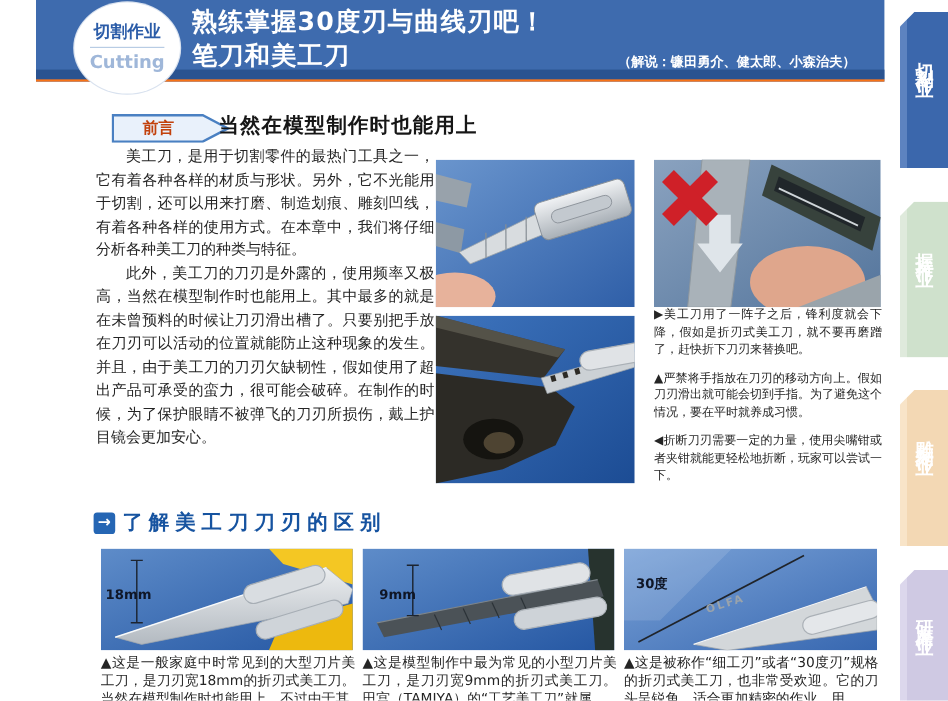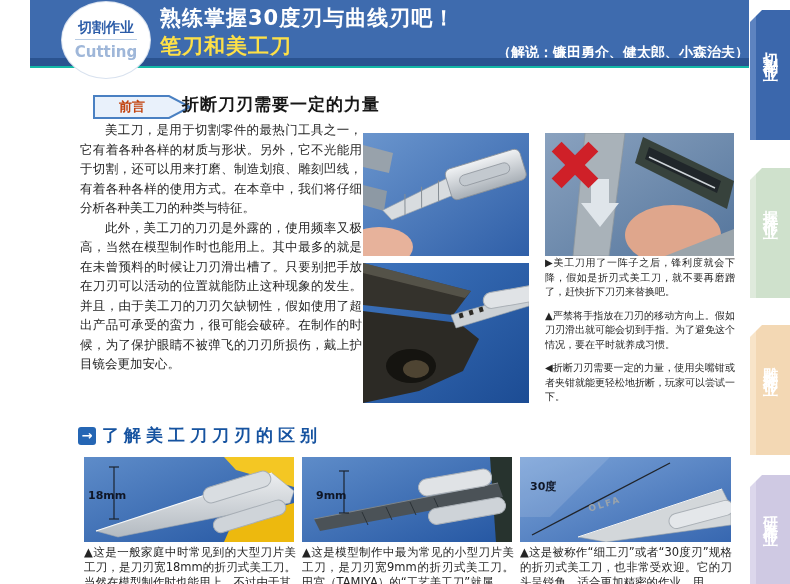--- a/index.html
+++ b/index.html
@@ -1,25 +1,25 @@
 <!DOCTYPE html>
 <html><head>
 <meta charset="utf-8">
 <style>
   html,body{margin:0;padding:0;background:#ffffff;}
   .page{position:relative;width:790px;height:584px;background:#fff;overflow:hidden;
         font-family:"DejaVu Sans","Liberation Sans",sans-serif;color:#222;}
 
   
   .banner{position:absolute;left:30px;top:0;width:707px;height:66px;background:#3e6bae;
-          border-bottom:2px solid #14b8a6;padding-left:12px;}
+          border-bottom:2px solid #f97316;}
   .banner-dark{position:absolute;left:0;bottom:0;width:100%;height:8px;background:#2a5390;}
   .title1{position:absolute;left:130px;top:4px;font-size:21px;font-weight:800;color:#fff;letter-spacing:1px;white-space:nowrap;}
-  .title2{position:absolute;left:130px;top:32px;font-size:21px;font-weight:800;color:#fde047;letter-spacing:1px;white-space:nowrap;}
-  .credit{position:absolute;right:0;top:44px;font-size:14px;font-weight:bold;color:#fff;white-space:nowrap;}
+  .title2{position:absolute;left:130px;top:32px;font-size:21px;font-weight:800;color:#ffffff;letter-spacing:1px;white-space:nowrap;}
+  .credit{position:absolute;right:24px;top:44px;font-size:11px;font-weight:bold;color:#fff;white-space:nowrap;}
   .badge{position:absolute;left:62px;top:2px;width:88px;height:76px;background:#fff;border-radius:50%;
          box-shadow:0 0 0 1px #d9e2ef;display:flex;flex-direction:column;align-items:center;justify-content:center;}
   .badge .b1{font-size:14px;font-weight:bold;color:#2b5ca8;line-height:1.1;}
   .badge .sep{width:62px;height:1px;background:#b8cce4;margin:4px 0;}
   .badge .b2{font-size:15px;font-weight:bold;color:#9fb7d9;line-height:1.1;}
 
   
   .tab{position:absolute;left:750px;width:40px;height:130px;
        clip-path:polygon(12px 0,100% 0,100% 100%,0 100%,0 12px);
        display:flex;justify-content:center;align-items:flex-start;padding-top:30px;box-sizing:border-box;}
@@ -90,21 +90,21 @@
   <div class="tab tab4">
       <span>研磨作业</span>
     </div>
 
   <div class="intro-tag">
     <svg width="100" height="24">
       <polygon points="1,1 76,1 97,12 76,23 1,23" fill="#e9f1fb" stroke="#4a80c2" stroke-width="2"></polygon>
     </svg>
     <div class="txt">前言</div>
   </div>
-  <div class="intro-head">折断刀刃需要一定的力量</div>
+  <div class="intro-head">当然在模型制作时也能用上</div>
 
   <div class="bodytext">
     <p>美工刀，是用于切割零件的最热门工具之一，它有着各种各样的材质与形状。另外，它不光能用于切割，还可以用来打磨、制造划痕、雕刻凹线，有着各种各样的使用方式。在本章中，我们将仔细分析各种美工刀的种类与特征。</p>
     <p>此外，美工刀的刀刃是外露的，使用频率又极高，当然在模型制作时也能用上。其中最多的就是在未曾预料的时候让刀刃滑出槽了。只要别把手放在刀刃可以活动的位置就能防止这种现象的发生。并且，由于美工刀的刀刃欠缺韧性，假如使用了超出产品可承受的蛮力，很可能会破碎。在制作的时候，为了保护眼睛不被弹飞的刀刃所损伤，戴上护目镜会更加安心。</p>
   </div>
 
   <div class="ph ph1">
     <svg width="166" height="123" viewBox="0 0 166 123">
       <defs>
         <linearGradient id="bg1" x1="0" y1="0" x2="1" y2="1">

